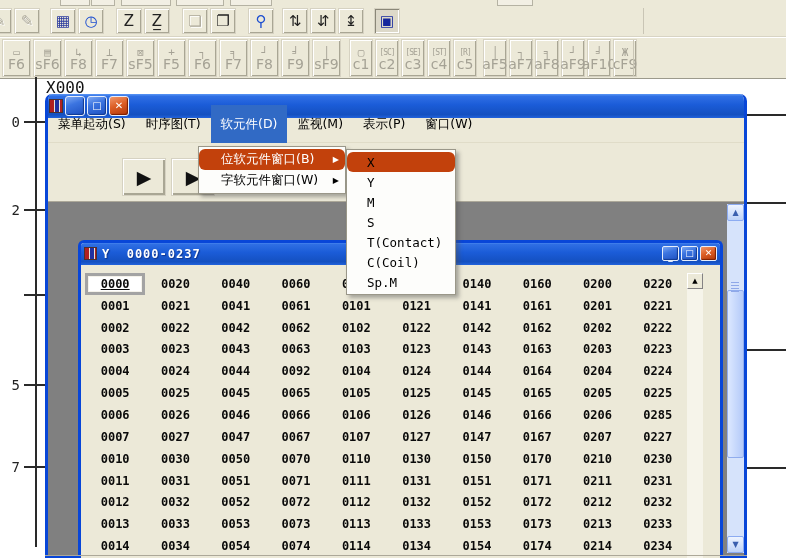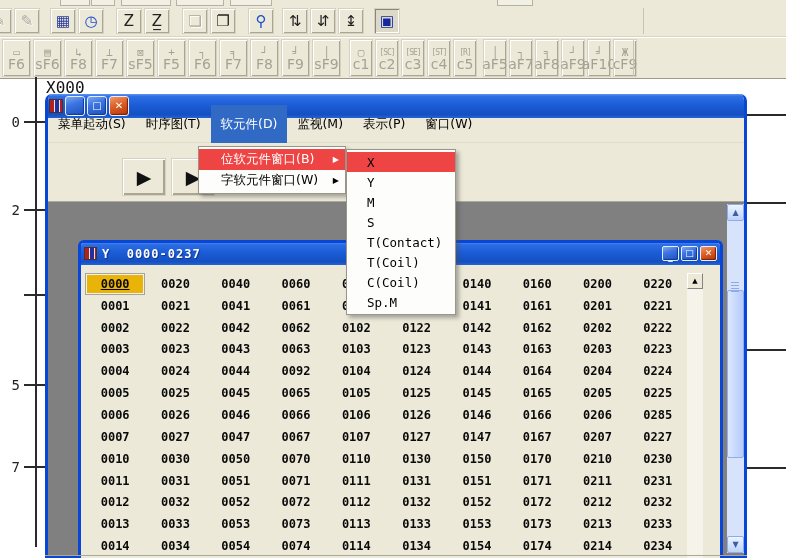--- a/index.html
+++ b/index.html
@@ -91,33 +91,33 @@
   .devwin{position:absolute;left:78px;top:240px;width:645px;height:320px;box-sizing:border-box;
           border:3px solid #0846d8;border-bottom:0;border-radius:6px 6px 0 0;background:#ece9d8;z-index:20;overflow:hidden;}
   .devwin .titlebar{height:23px;margin:-1px -1px 0 -1px;}
   .devwin .app-ico{width:13px;height:13px;}
   .devwin .wtitle{font-size:12px;}
   .devwin .ctl{width:17px;height:15px;border-radius:2px;font-size:9px;}
   .grid{position:absolute;left:4px;top:30px;width:603px;
         display:grid;grid-template-columns:repeat(10,60.3px);grid-auto-rows:21.85px;}
   .cell{display:flex;align-items:center;justify-content:center;
         font:bold 12px "DejaVu Sans Mono",monospace;color:#0a0a0a;letter-spacing:0;}
-  .cell.sel{background:#eab308;border:1px solid #a3a3a3;box-shadow:inset 0 0 0 1px #f4f2ea;text-decoration:underline;}
+  .cell.sel{background:#ffffff;border:3px solid #a3a3a3;box-shadow:inset 0 0 0 1px #f4f2ea;text-decoration:underline;}
   
   .csb{position:absolute;left:606px;top:30px;bottom:0;width:16px;background:#f6f4ea;}
   .csb .cup{position:absolute;left:0;top:0;width:16px;height:16px;background:#ece9d8;box-sizing:border-box;
         border:1px solid #848284;border-top-color:#fff;border-left-color:#fff;
         display:flex;align-items:center;justify-content:center;font-size:7px;color:#000;}
   
   .popup{position:absolute;background:#fdfdfb;border:1px solid #9a9789;box-shadow:3px 3px 4px rgba(80,80,80,.45);
          z-index:50;padding:2px 0;box-sizing:border-box;}
   .dmenu{left:198px;top:146px;width:148px;}
   .dmenu .pitem{height:21px;display:flex;align-items:center;font-size:12.5px;color:#000;padding-left:22px;position:relative;}
   .dmenu .pitem .arr{position:absolute;right:6px;font-size:8px;}
-  .pitem.hl{background:#ef4444;color:#fff;}
+  .pitem.hl{background:#c2410c;color:#fff;border-radius:6px;}
   .smenu{left:346px;top:149px;width:110px;}
   .smenu .pitem{height:20px;display:flex;align-items:center;padding-left:20px;
         font:12.5px "DejaVu Sans Mono",monospace;color:#000;}
   .bottomline{position:absolute;left:45px;top:555px;width:702px;height:1px;background:#aca899;z-index:30;}
 </style>
 </head>
 <body>
 
 <div class="screen">
 
@@ -496,18 +496,17 @@
         <div class="arr">▶</div>
       </div>
     </div>
 
   <div class="popup smenu" id="smenu">
       <div class="pitem hl">X</div>
       <div class="pitem">Y</div>
       <div class="pitem">M</div>
       <div class="pitem">S</div>
       <div class="pitem">T(Contact)</div>
-      <div class="pitem">T(Coil)</div>
       <div class="pitem">C(Coil)</div>
       <div class="pitem">Sp.M</div>
     </div>
 
 </div>
 
 </body></html>

